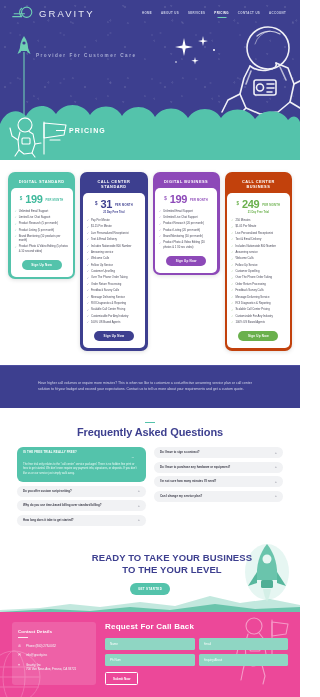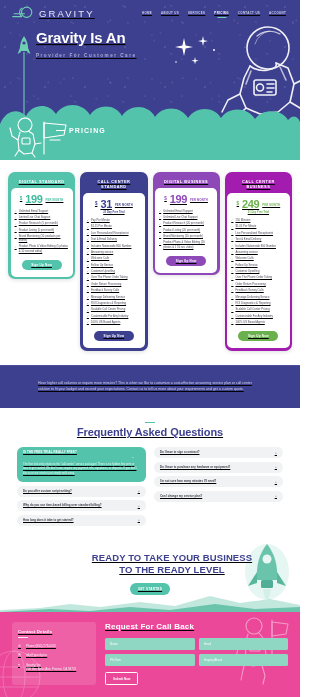--- a/index.html
+++ b/index.html
@@ -3,21 +3,21 @@
 <meta charset="utf-8">
 <style>
   * { margin:0; padding:0; box-sizing:border-box; }
   html,body { width:300px; height:697px; }
   body {
     font-family:"Liberation Sans", sans-serif;
     background:#ffffff;
     overflow:hidden;
     -webkit-font-smoothing:antialiased;
   }
-  .page { width:300px; height:697px; position:relative; overflow:hidden;text-decoration:underline; }
+  .page { width:300px; height:697px; position:relative; overflow:hidden; }
 
   
   .hero {
     position:relative; height:160px;
     background:#3d3f8f;
     background-image:
       radial-gradient(circle at 12% 18%, rgba(255,255,255,.10) 0 1px, transparent 1.2px),
       radial-gradient(circle at 32% 42%, rgba(255,255,255,.08) 0 1px, transparent 1.2px),
       radial-gradient(circle at 57% 12%, rgba(255,255,255,.09) 0 1px, transparent 1.2px),
       radial-gradient(circle at 78% 33%, rgba(255,255,255,.08) 0 1px, transparent 1.2px),
@@ -75,21 +75,21 @@
   .cards { display:flex; gap:5px; align-items:flex-start; justify-content:center; }
   .card {
     flex:1; border-radius:7px; overflow:hidden; position:relative;
     box-shadow:0 1px 4px rgba(0,0,0,.13);
     background:#ffffff;
     padding:2.5px;
   }
   .card.teal   { background:#54c3ab; }
   .card.navy   { background:#3d3f8f; }
   .card.purple { background:#8d49b8; }
-  .card.green  { background:#a21caf; }
+  .card.green  { background:#c2410c; }
 
   .card-head {
     text-align:center; padding:4px 2px 4px;
     font-size:3.9px; font-weight:700; letter-spacing:.5px; color:#ffffff;
     text-transform:uppercase;
   }
   .card-body {
     background:#ffffff; border-radius:5px; padding:6px 4px 5px;
   }
   .price-row { text-align:center; display:flex; align-items:flex-start; justify-content:center; gap:3px; }
@@ -265,21 +265,21 @@
     <svg class="rocket-sm" width="16" height="80" viewBox="0 0 16 80">
       <line x1="8" y1="16" x2="8" y2="80" stroke="#6fcfb4" stroke-width="1.1"></line>
       <path d="M8 0 C11.5 5 12.5 10 12 15 L4 15 C3.5 10 4.5 5 8 0 Z" fill="#6fcfb4"></path>
       <path d="M4 12 L1.5 18 L5 16 Z" fill="#6fcfb4"></path>
       <path d="M12 12 L14.5 18 L11 16 Z" fill="#6fcfb4"></path>
       <circle cx="8" cy="7" r="1.6" fill="#3d3f8f"></circle>
     </svg>
 
     <div class="hero-inner">
       <h1 class="hero-title">
-        <span>Gravity Is An</span><br>
+        <br>
       </h1>
       <div class="hero-sub">Provider For Customer Care</div>
     </div>
 
     <svg class="cloud-band" viewBox="0 0 300 66" preserveAspectRatio="none">
       <path d="M0,30 C6,16 18,14 26,22 C32,10 48,8 56,20 C64,8 82,8 90,21 C98,9 116,10 122,22 C130,10 148,10 155,23 C163,11 181,12 188,24 C196,12 214,12 221,24 C229,12 248,13 255,25 C263,14 282,15 288,26 C293,20 298,22 300,28 L300,66 L0,66 Z" fill="#54c3ab"></path>
     </svg>
 
     <svg class="astro-flag" width="72" height="44" viewBox="0 0 72 44">
       <g fill="none" stroke="#ffffff" stroke-width="1.1" stroke-linecap="round" stroke-linejoin="round">
@@ -609,21 +609,21 @@
       <ellipse cx="25" cy="30" rx="22" ry="28" fill="#8fd6c3" opacity=".22"></ellipse>
       <path d="M25 2 C33 12 36 24 35 38 L15 38 C14 24 17 12 25 2 Z" fill="#6ac4ac"></path>
       <path d="M15 30 L6 44 L15 41 Z" fill="#57b79d"></path>
       <path d="M35 30 L44 44 L35 41 Z" fill="#57b79d"></path>
       <rect x="19" y="38" width="12" height="8" rx="1.5" fill="#4fae95"></rect>
       <circle cx="25" cy="17" r="4.5" fill="#ffffff" opacity=".85"></circle>
       <path d="M21 47 C22 54 25 60 25 60 C25 60 28 54 29 47 Z" fill="#cfeee4" opacity=".8"></path>
     </svg>
     <h2 class="cta-title">
       <span>READY TO TAKE YOUR BUSINESS</span><br>
-      <span>TO THE READY LEVEL</span>
+      <span>TO THE YOUR LEVEL</span>
     </h2>
     <div class="cta-btn">GET STARTED</div>
     <svg class="cta-hills" viewBox="0 0 300 22" preserveAspectRatio="none" height="22">
       <path d="M0,20 L40,18 L70,14 L100,17 L140,12 L175,16 L210,6 L240,13 L270,9 L300,15 L300,22 L0,22 Z" fill="#8fd6c3" opacity=".55"></path>
       <path d="M0,22 L50,19 L90,21 L130,17 L170,20 L215,14 L255,19 L300,17 L300,22 Z" fill="#6ac4ac"></path>
     </svg>
   </section>
 
   <section class="contact-sec">
     <svg class="contact-globe" width="70" height="60" viewBox="0 0 70 60">

